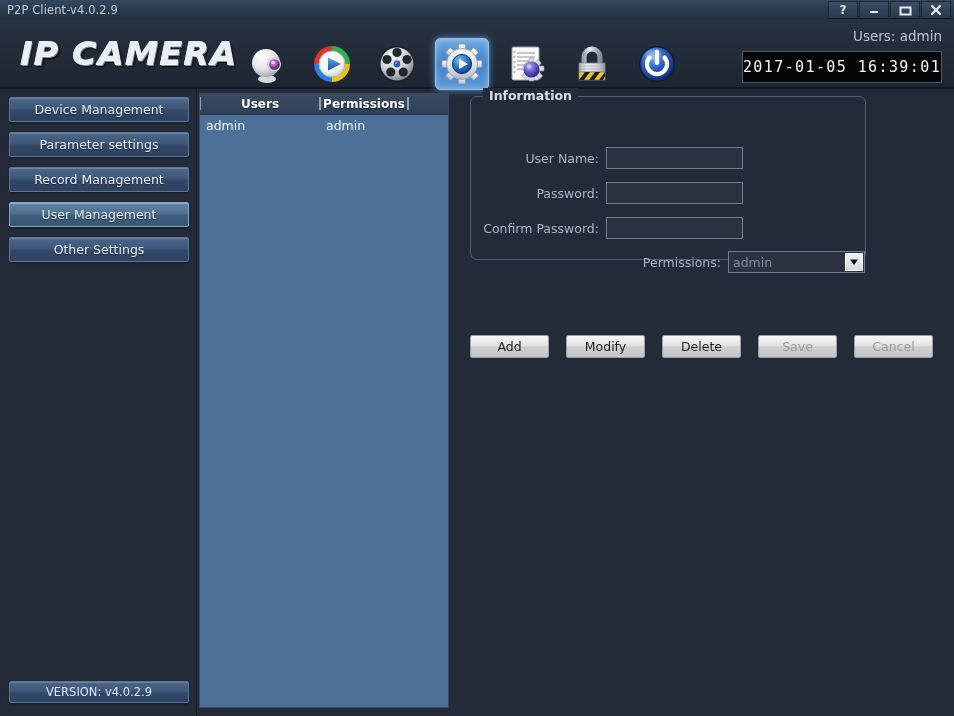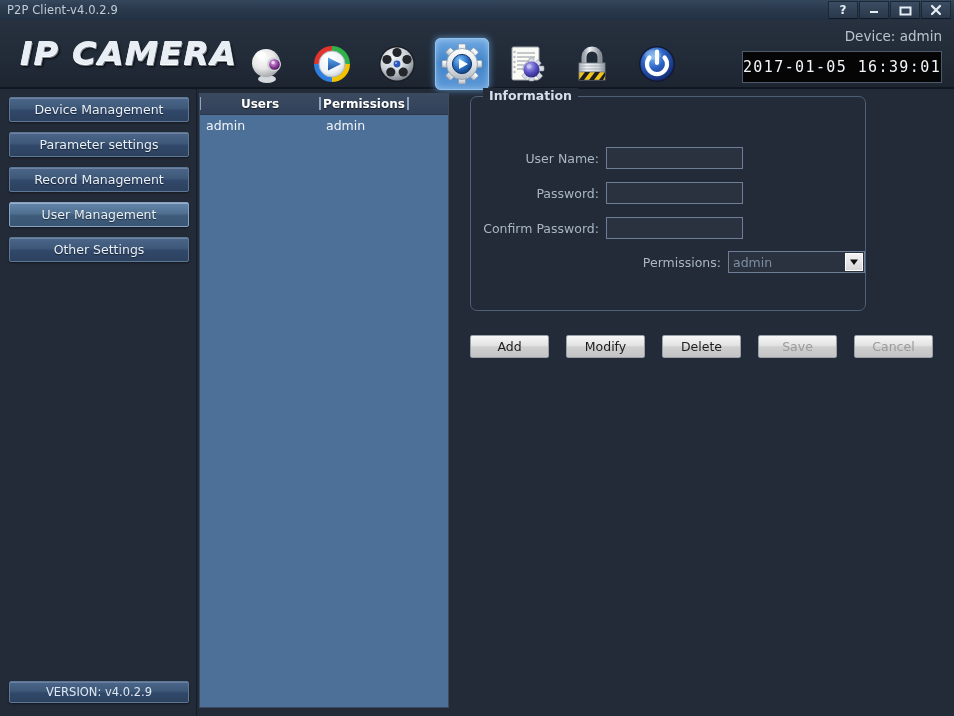--- a/index.html
+++ b/index.html
@@ -237,21 +237,21 @@
     box-sizing: border-box;
     white-space: nowrap;
   }
   .lr-users { width: 120px; }
   .lr-perms { width: 100px; }
 
   
   #info-group {
     position: absolute;
     left: 470px; top: 96px;
-    width: 396px; height: 215px;
+    width: 396px; height: 164px;
     border: 1px solid #4e5f77;
     border-radius: 7px;
     box-sizing: border-box;
   }
   #info-legend {
     position: absolute;
     left: 12px; top: -9px;
     background: #232b38;
     padding: 0 6px;
     font-size: 12.5px;
@@ -552,21 +552,21 @@
           <circle cx="22" cy="22" r="18" fill="#121a33"></circle>
           <circle cx="22" cy="22" r="16.5" fill="url(#pwrG)"></circle>
           <ellipse cx="18" cy="13" rx="8" ry="5" fill="#ffffff" opacity=".18"></ellipse>
           <path d="M14.5 15.5 A10 10 0 1 0 29.5 15.5" fill="none" stroke="#ffffff" stroke-width="4.2" stroke-linecap="round"></path>
           <line x1="22" y1="9.5" x2="22" y2="21" stroke="#ffffff" stroke-width="4.2" stroke-linecap="round"></line>
         </svg>
       </div>
 
     </div>
 
-    <div id="user-label">Device: admin</div>
+    <div id="user-label">Users: admin</div>
     <div id="clock">
       <span id="clock-text">2017-01-05 16:39:01</span>
     </div>
   </div>
 
   <div id="sidebar">
     <div class="side-btn" style="top:8px;">Device Management</div>
     <div class="side-btn" style="top:43px;">Parameter settings</div>
     <div class="side-btn" style="top:78px;">Record Management</div>
     <div class="side-btn selected" style="top:113px;">User Management</div>

